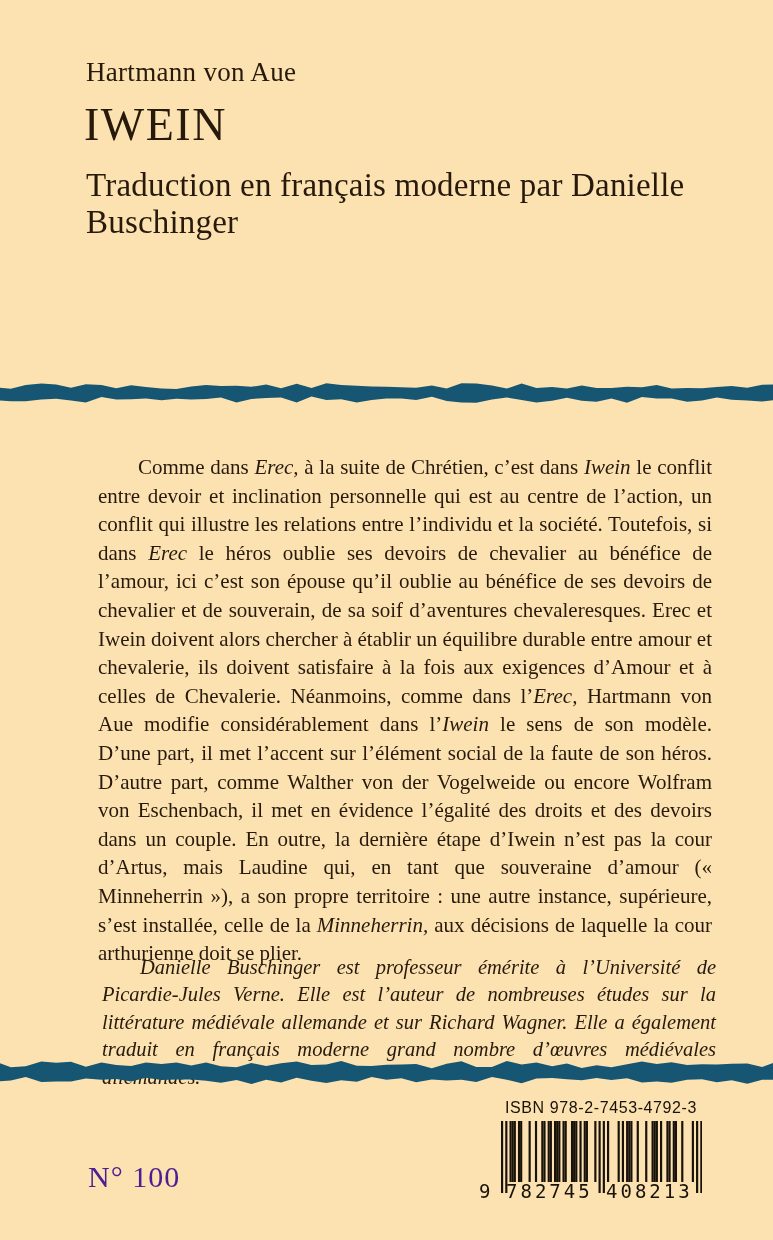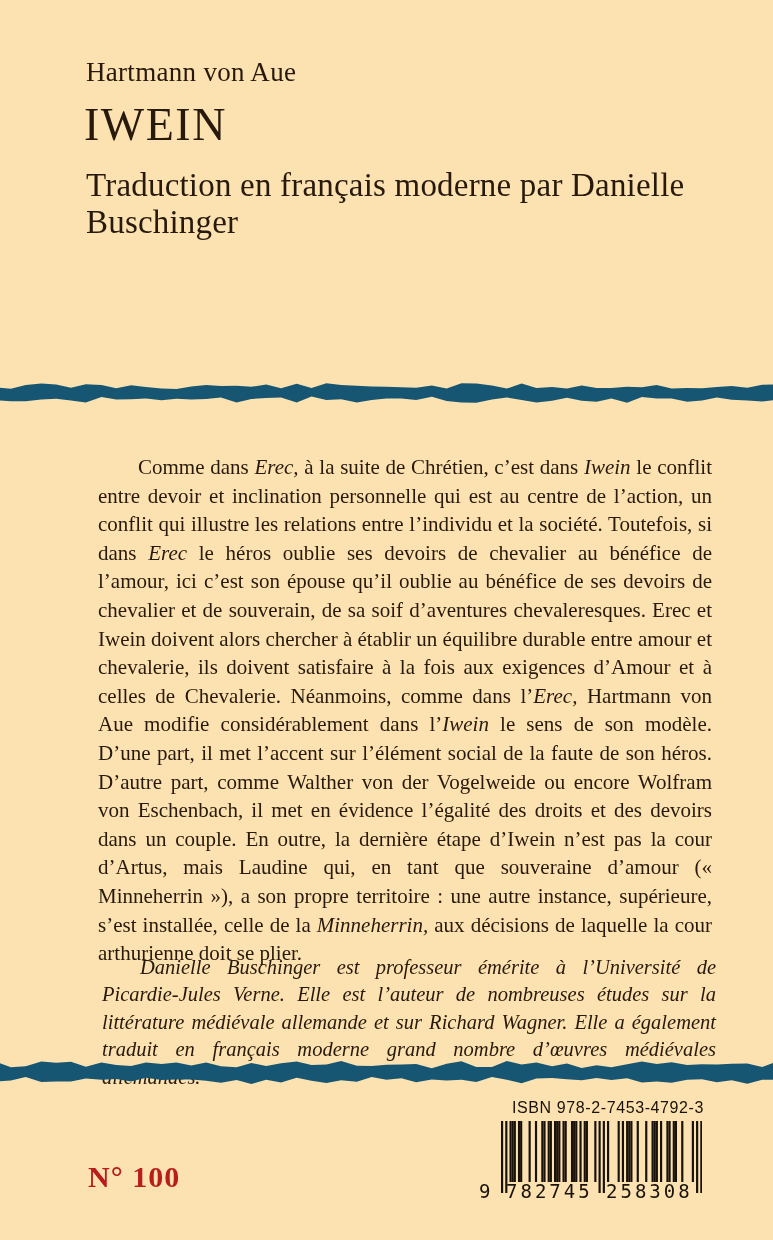--- a/index.html
+++ b/index.html
@@ -30,40 +30,40 @@
   }
   .it{font-style:italic;}
   .bio{
     position:absolute;left:86px;top:938px;width:614px;
     font-size:20.5px;line-height:27.4px;
     font-style:italic;text-align:justify;text-indent:38px;margin:16px;
   }
 
   .isbn-label{
     position:absolute;left:498px;top:1099px;width:206px;
-    text-align:right;
+    text-align:center;
     font-family:"Liberation Sans",sans-serif;
     font-size:16px;letter-spacing:.6px;color:#19120a;white-space:nowrap;
   }
   .barcode{position:absolute;left:501px;top:1121px;width:202px;height:84px;}
   .barcode svg{display:block;}
   .barcode rect{fill:#19120a;}
   .bc-digit{
     position:absolute;top:59px;
     font-family:"DejaVu Sans Mono",monospace;
     font-size:19px;color:#19120a;
     letter-spacing:3px;white-space:nowrap;
   }
   .bc-first{left:-22px;letter-spacing:0;}
   .bc-left{left:5px;}
   .bc-right{left:105px;}
 
   .series{
     position:absolute;left:88px;top:1160px;
-    font-size:30px;font-weight:700;letter-spacing:1px;color:#b91c1c;
+    font-size:30px;font-weight:400;letter-spacing:1px;color:#4c1d95;
   }
 </style>
 </head>
 <body>
 
 <div>
 
   <div class="author">Hartmann von Aue</div>
 
   <h1 class="title">IWEIN</h1>
@@ -125,18 +125,18 @@
         <rect x="167.48" y="0" width="2.17" height="61"></rect>
         <rect x="171.72" y="0" width="2.17" height="61"></rect>
         <rect x="173.84" y="0" width="2.17" height="61"></rect>
         <rect x="180.20" y="0" width="2.17" height="61"></rect>
         <rect x="190.80" y="0" width="2.17" height="61"></rect>
         <rect x="195.04" y="0" width="2.17" height="72"></rect>
         <rect x="199.28" y="0" width="2.17" height="72"></rect>
       </svg>
     <span class="bc-digit bc-first">9</span>
     <span class="bc-digit bc-left">782745</span>
-    <span class="bc-digit bc-right">258308</span>
+    <span class="bc-digit bc-right">408213</span>
   </div>
 
   <div class="series">N° 100</div>
 
 </div>
 
 </body></html>

